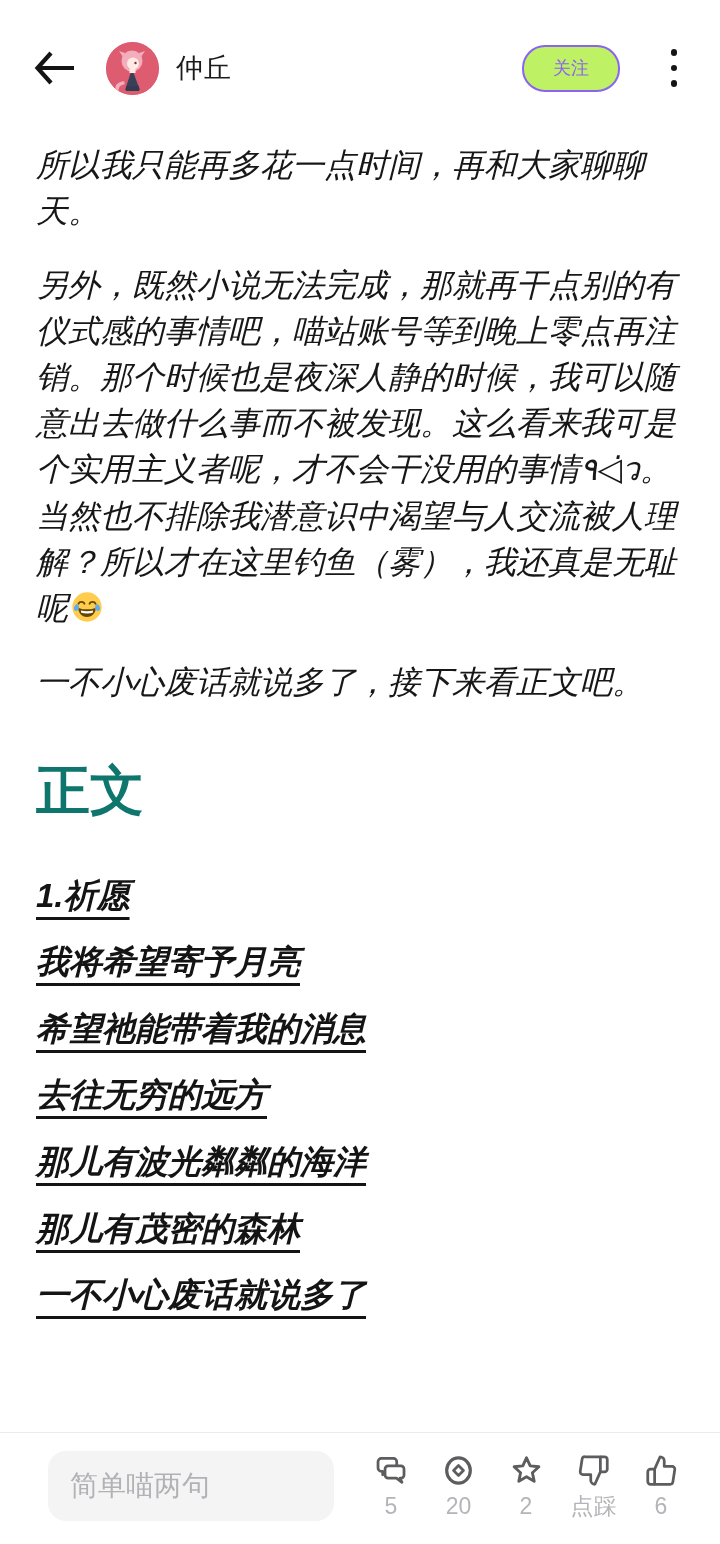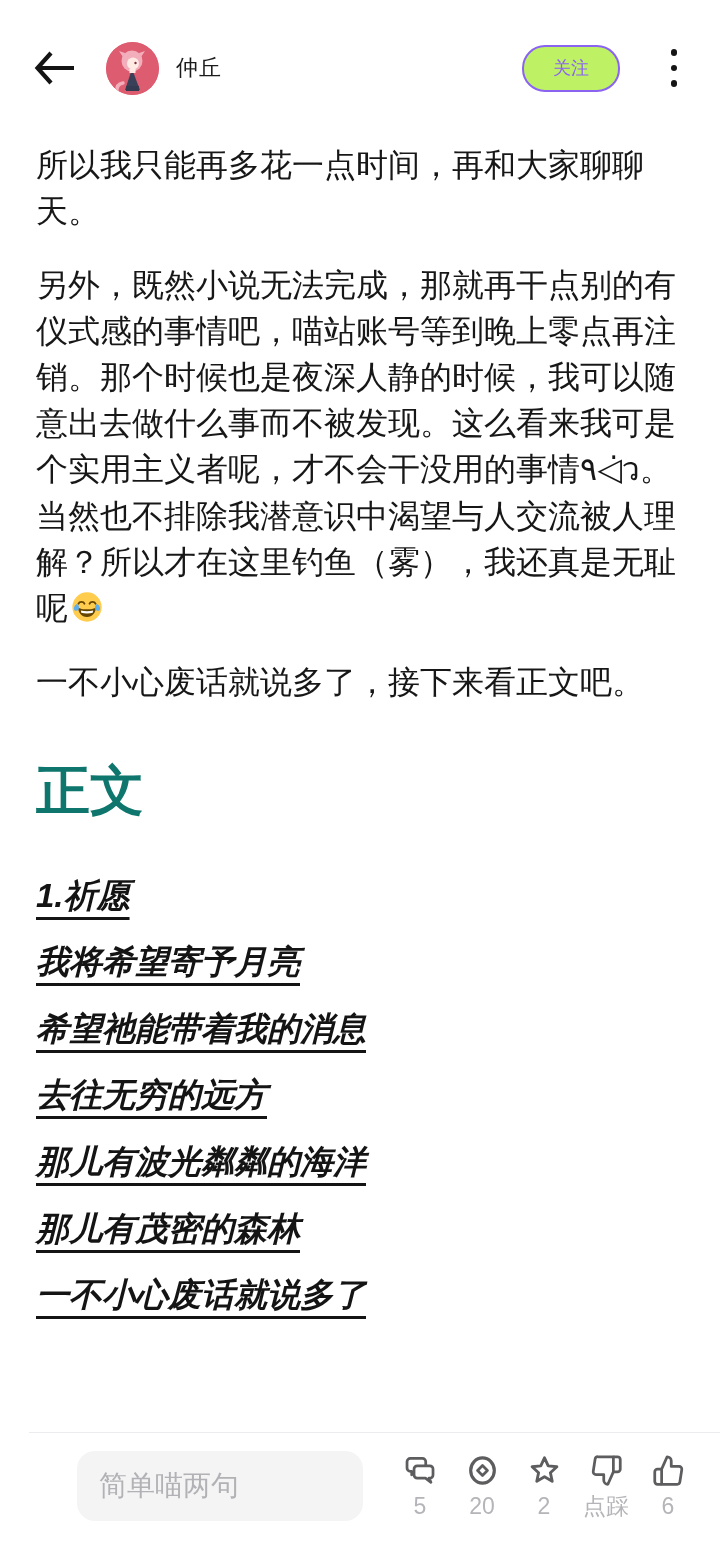--- a/index.html
+++ b/index.html
@@ -28,21 +28,21 @@
   }
   .icon-btn{background:none;border:none;padding:0;cursor:pointer;display:flex;align-items:center;justify-content:center;}
   .back{width:46px;height:44px;}
   .back svg{width:42px;height:38px;}
   .avatar{
     width:53px;height:53px;border-radius:50%;
     margin-left:28px;overflow:hidden;flex:0 0 auto;
     background:var(--avatar-bg);
   }
   .avatar svg{width:100%;height:100%;display:block;}
-  .uname{font-size:22px;margin-left:17px;color:#1b1b1b;letter-spacing:1px;}
+  .uname{font-size:27px;margin-left:17px;color:#1b1b1b;letter-spacing:1px;}
   .follow{
     margin-left:auto;
     border:2.5px solid var(--accent);
     color:var(--accent);
     background:#bef264;
     border-radius:23px;
     font-size:18px;
     line-height:1;
     padding:0 29px;
     height:47px;
@@ -50,20 +50,21 @@
     cursor:pointer;
   }
   .kebab{margin-left:34px;width:40px;height:46px;flex-direction:column;gap:9px;}
   .kebab i{width:6.5px;height:6.5px;border-radius:50%;background:#151515;display:block;}
 
   
   .content{padding:0 36px;margin-top:42px;}
   .body-p{
     font-size:32px;
     line-height:1.44;
+    font-style:italic;
     margin:0 0 28px 0;
     color:var(--text);
     word-break:break-all;
   }
   .emoji{display:inline-block;width:34px;height:34px;vertical-align:-5px;margin-left:2px;font-style:normal;}
   .emoji svg{width:100%;height:100%;display:block;}
   .section-title{
     font-size:54px;
     font-weight:800;
     font-style:normal;
@@ -84,21 +85,20 @@
   }
 
   
   .bottom-bar{
     position:absolute;left:0;right:0;bottom:0;
     height:112px;
     background:#fff;
     border-top:1px solid #ececee;
     display:flex;align-items:center;
     padding:0 28px 6px 48px;
-    margin-left:29px;
   }
   .comment-input{
     width:286px;height:70px;
     border:none;outline:none;
     background:#f4f4f5;
     border-radius:18px;
     font-size:28px;
     font-family:inherit;
     padding:0 22px;
     color:#333;

